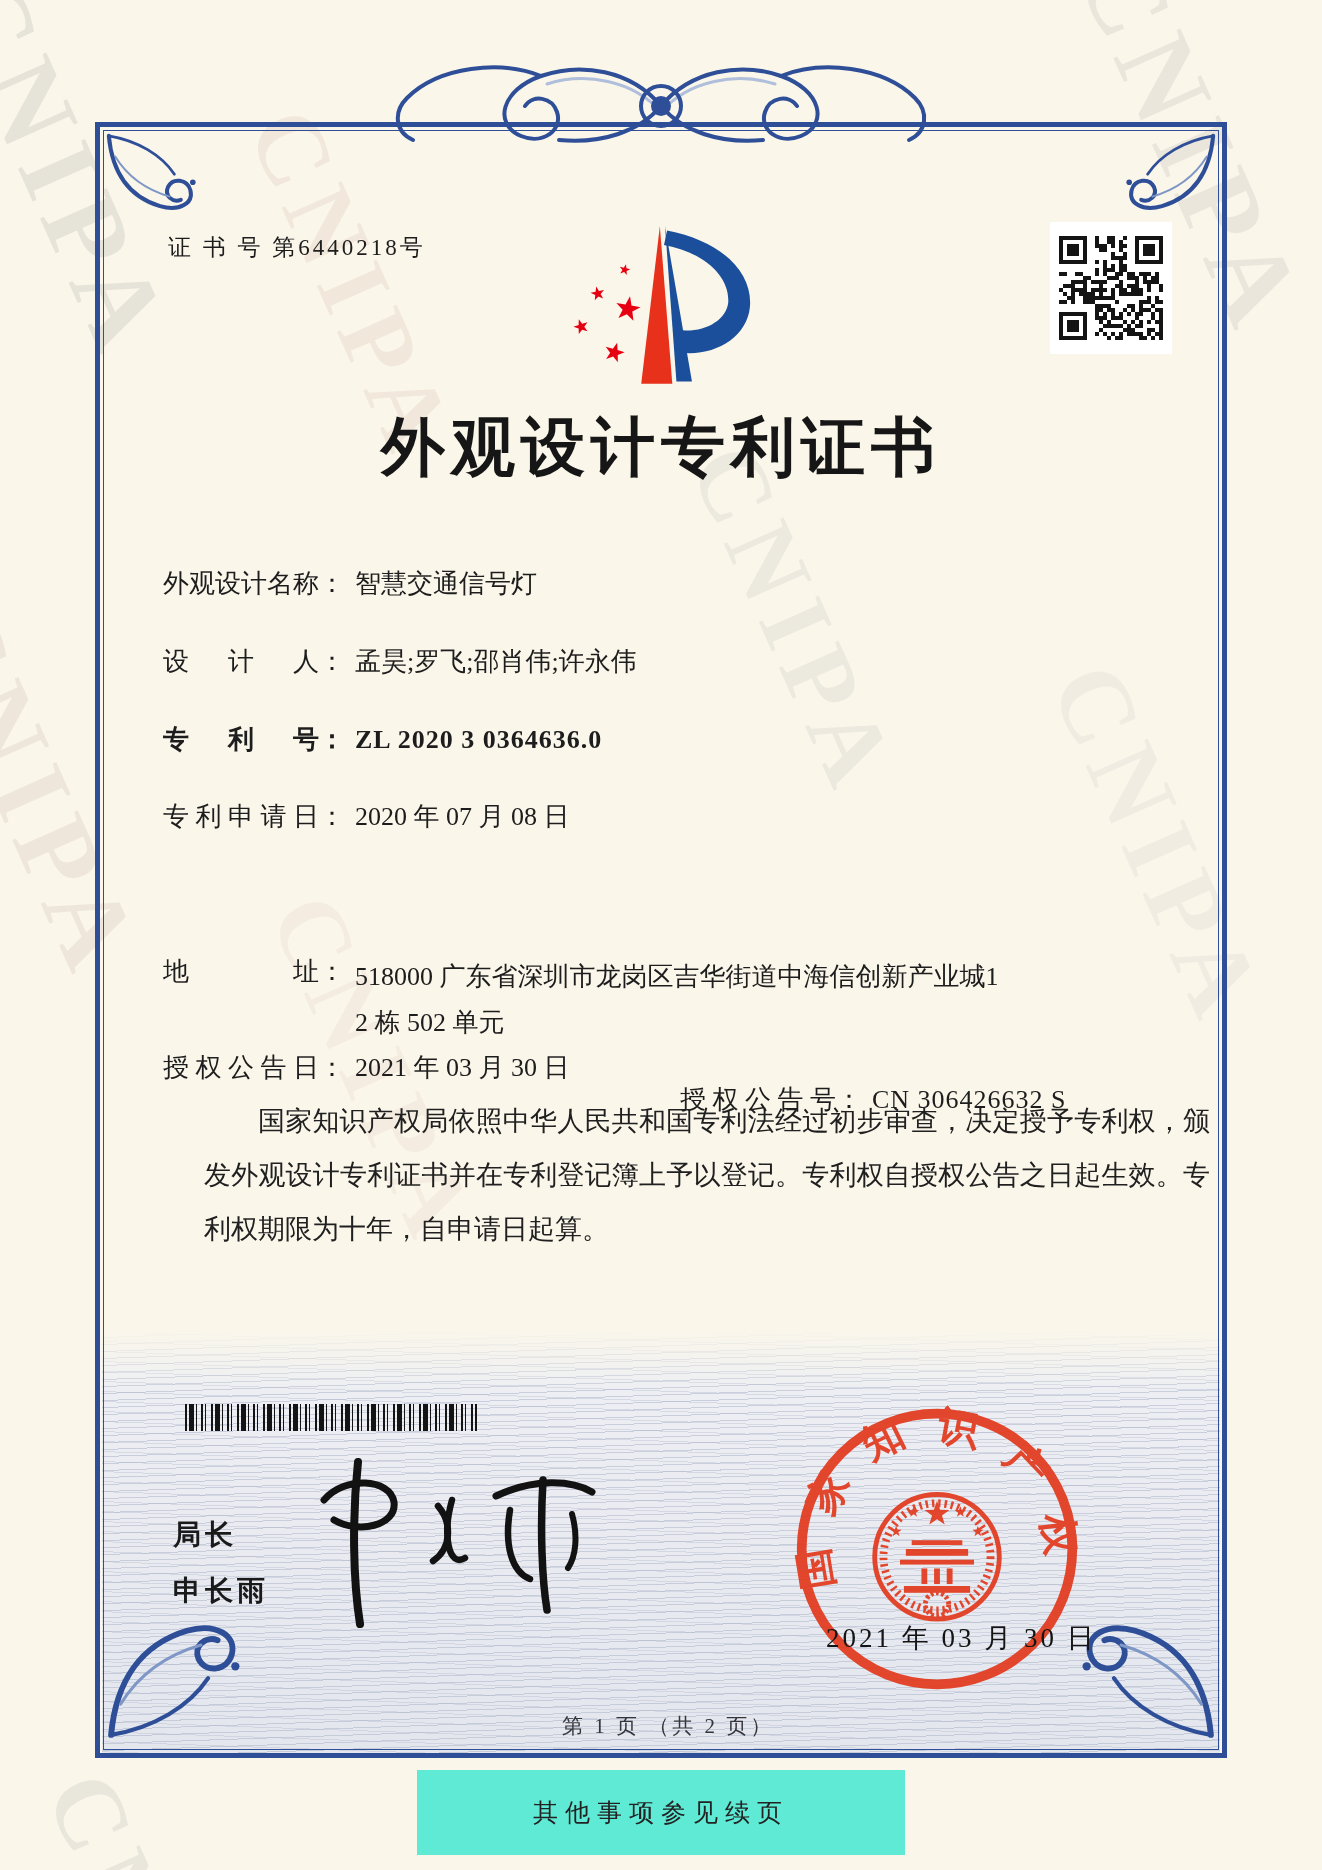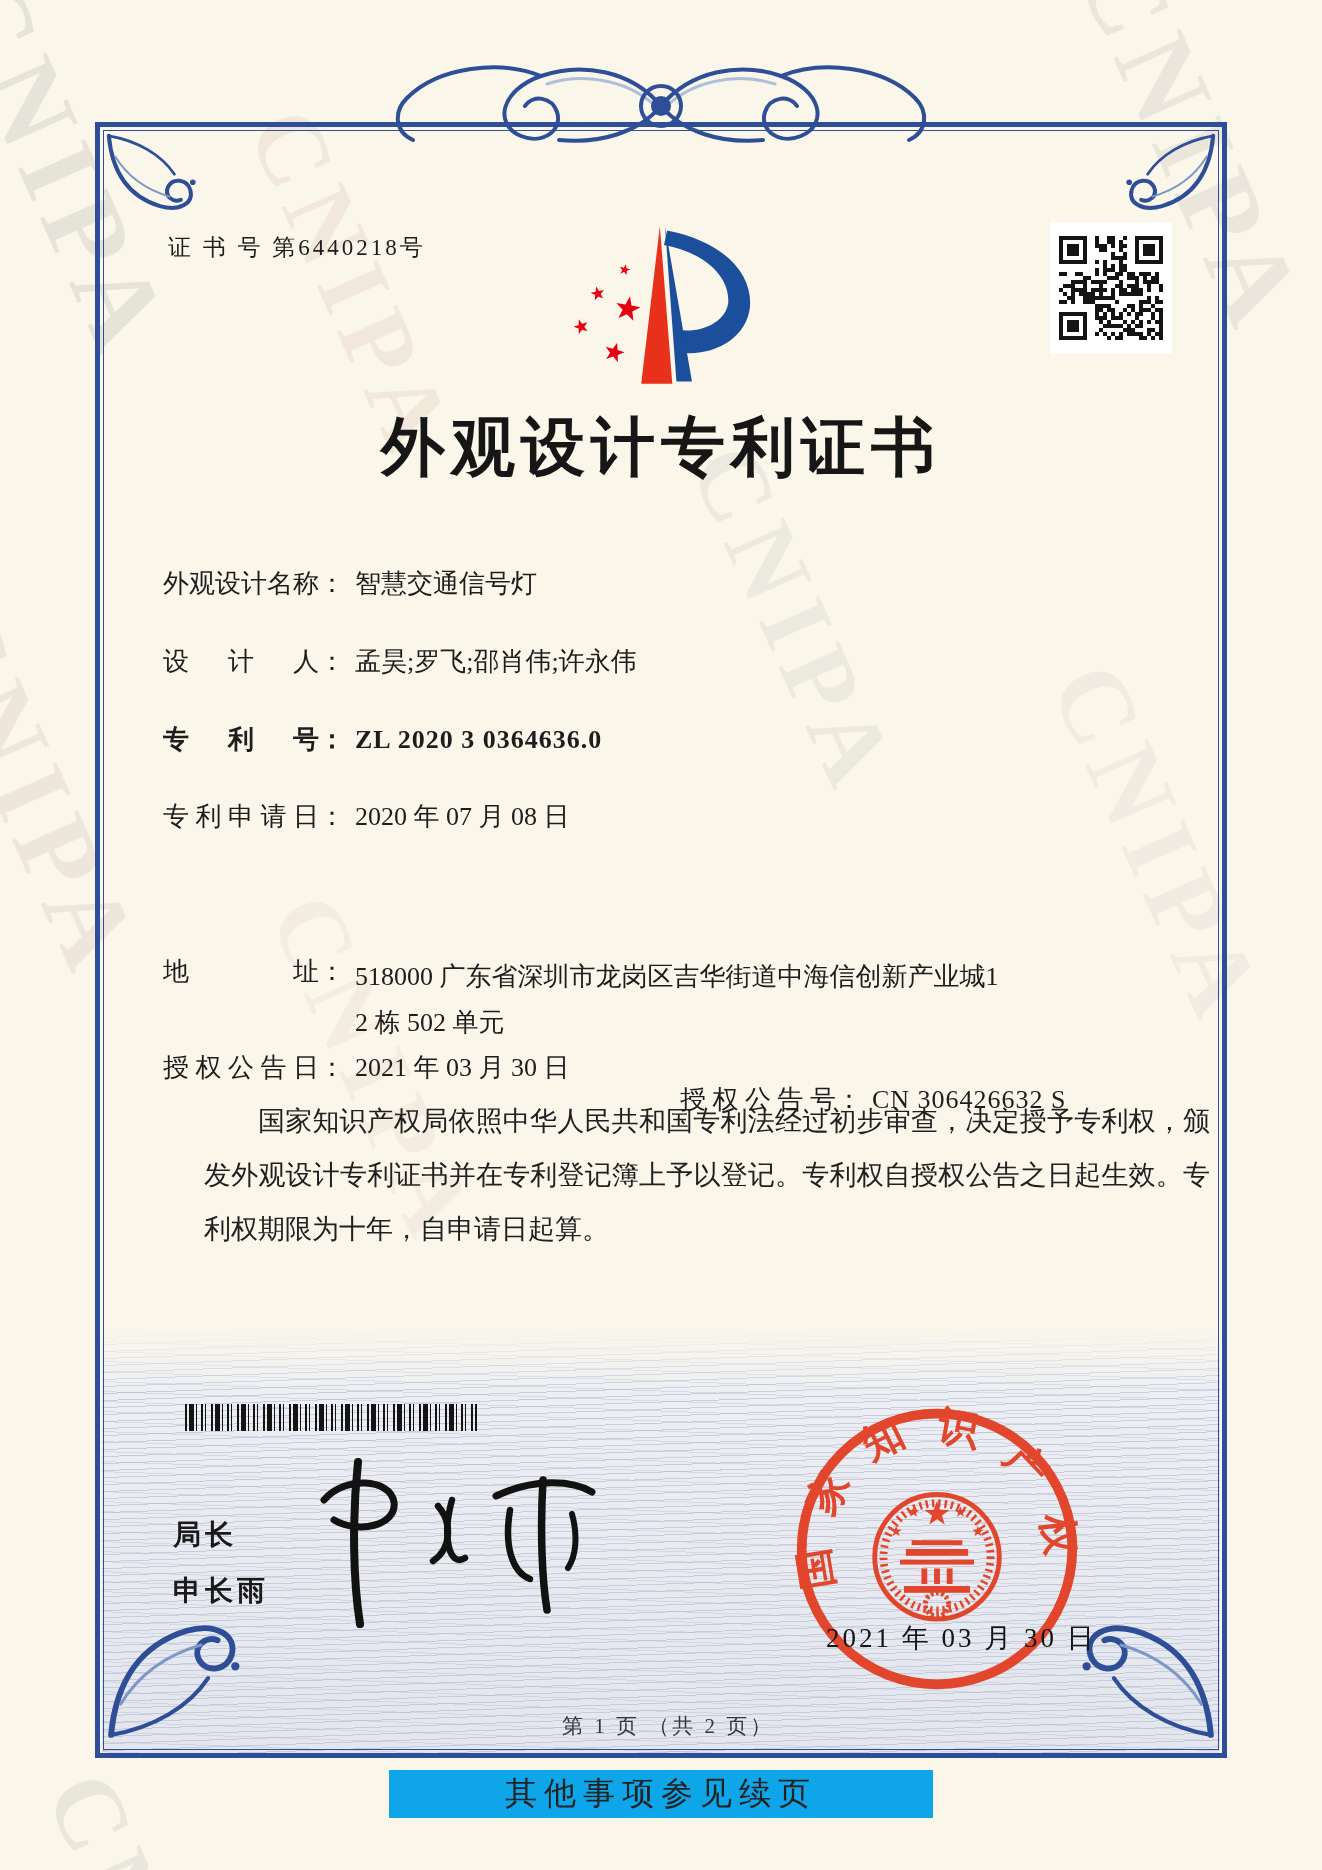--- a/index.html
+++ b/index.html
@@ -66,21 +66,21 @@
   .signer{position:absolute;left:173px;z-index:4;font-family:"Liberation Sans","DejaVu Sans",sans-serif;
           font-weight:600;font-size:28px;color:#1a1a1a;letter-spacing:4px;}
   .signer-title{top:1516px;} .signer-name{top:1572px;}
   .signature{position:absolute;left:300px;top:1448px;width:310px;height:190px;z-index:5;}
   .seal{position:absolute;left:791px;top:1403px;width:292px;height:292px;z-index:5;opacity:.93;}
   .seal-date{position:absolute;left:826px;top:1620px;font-size:27px;letter-spacing:3px;
              color:#141414;z-index:6;white-space:nowrap;}
   .pageinfo{position:absolute;left:0;right:0;top:1712px;text-align:center;font-size:21px;
             letter-spacing:3px;color:#33353a;z-index:4;padding-left:14px;}
   .note-row{position:absolute;left:0;right:0;top:1770px;text-align:center;z-index:4;}
-  .note-row span{display:inline-block;background:#0ea5e9;padding:2px 116px;font-size:32px;
+  .note-row span{display:inline-block;background:#5eead4;padding:26px 116px;font-size:25px;
                  letter-spacing:7px;color:#222;}
 </style>
 </head>
 <body>
 
 <div class="page">
 
   <svg width="0" height="0" style="position:absolute">
     <defs>
       <polygon id="st" points="0,-10 2.35,-3.24 9.51,-3.09 3.8,1.24 5.88,8.09 0,4 -5.88,8.09 -3.8,1.24 -9.51,-3.09 -2.35,-3.24"></polygon>

